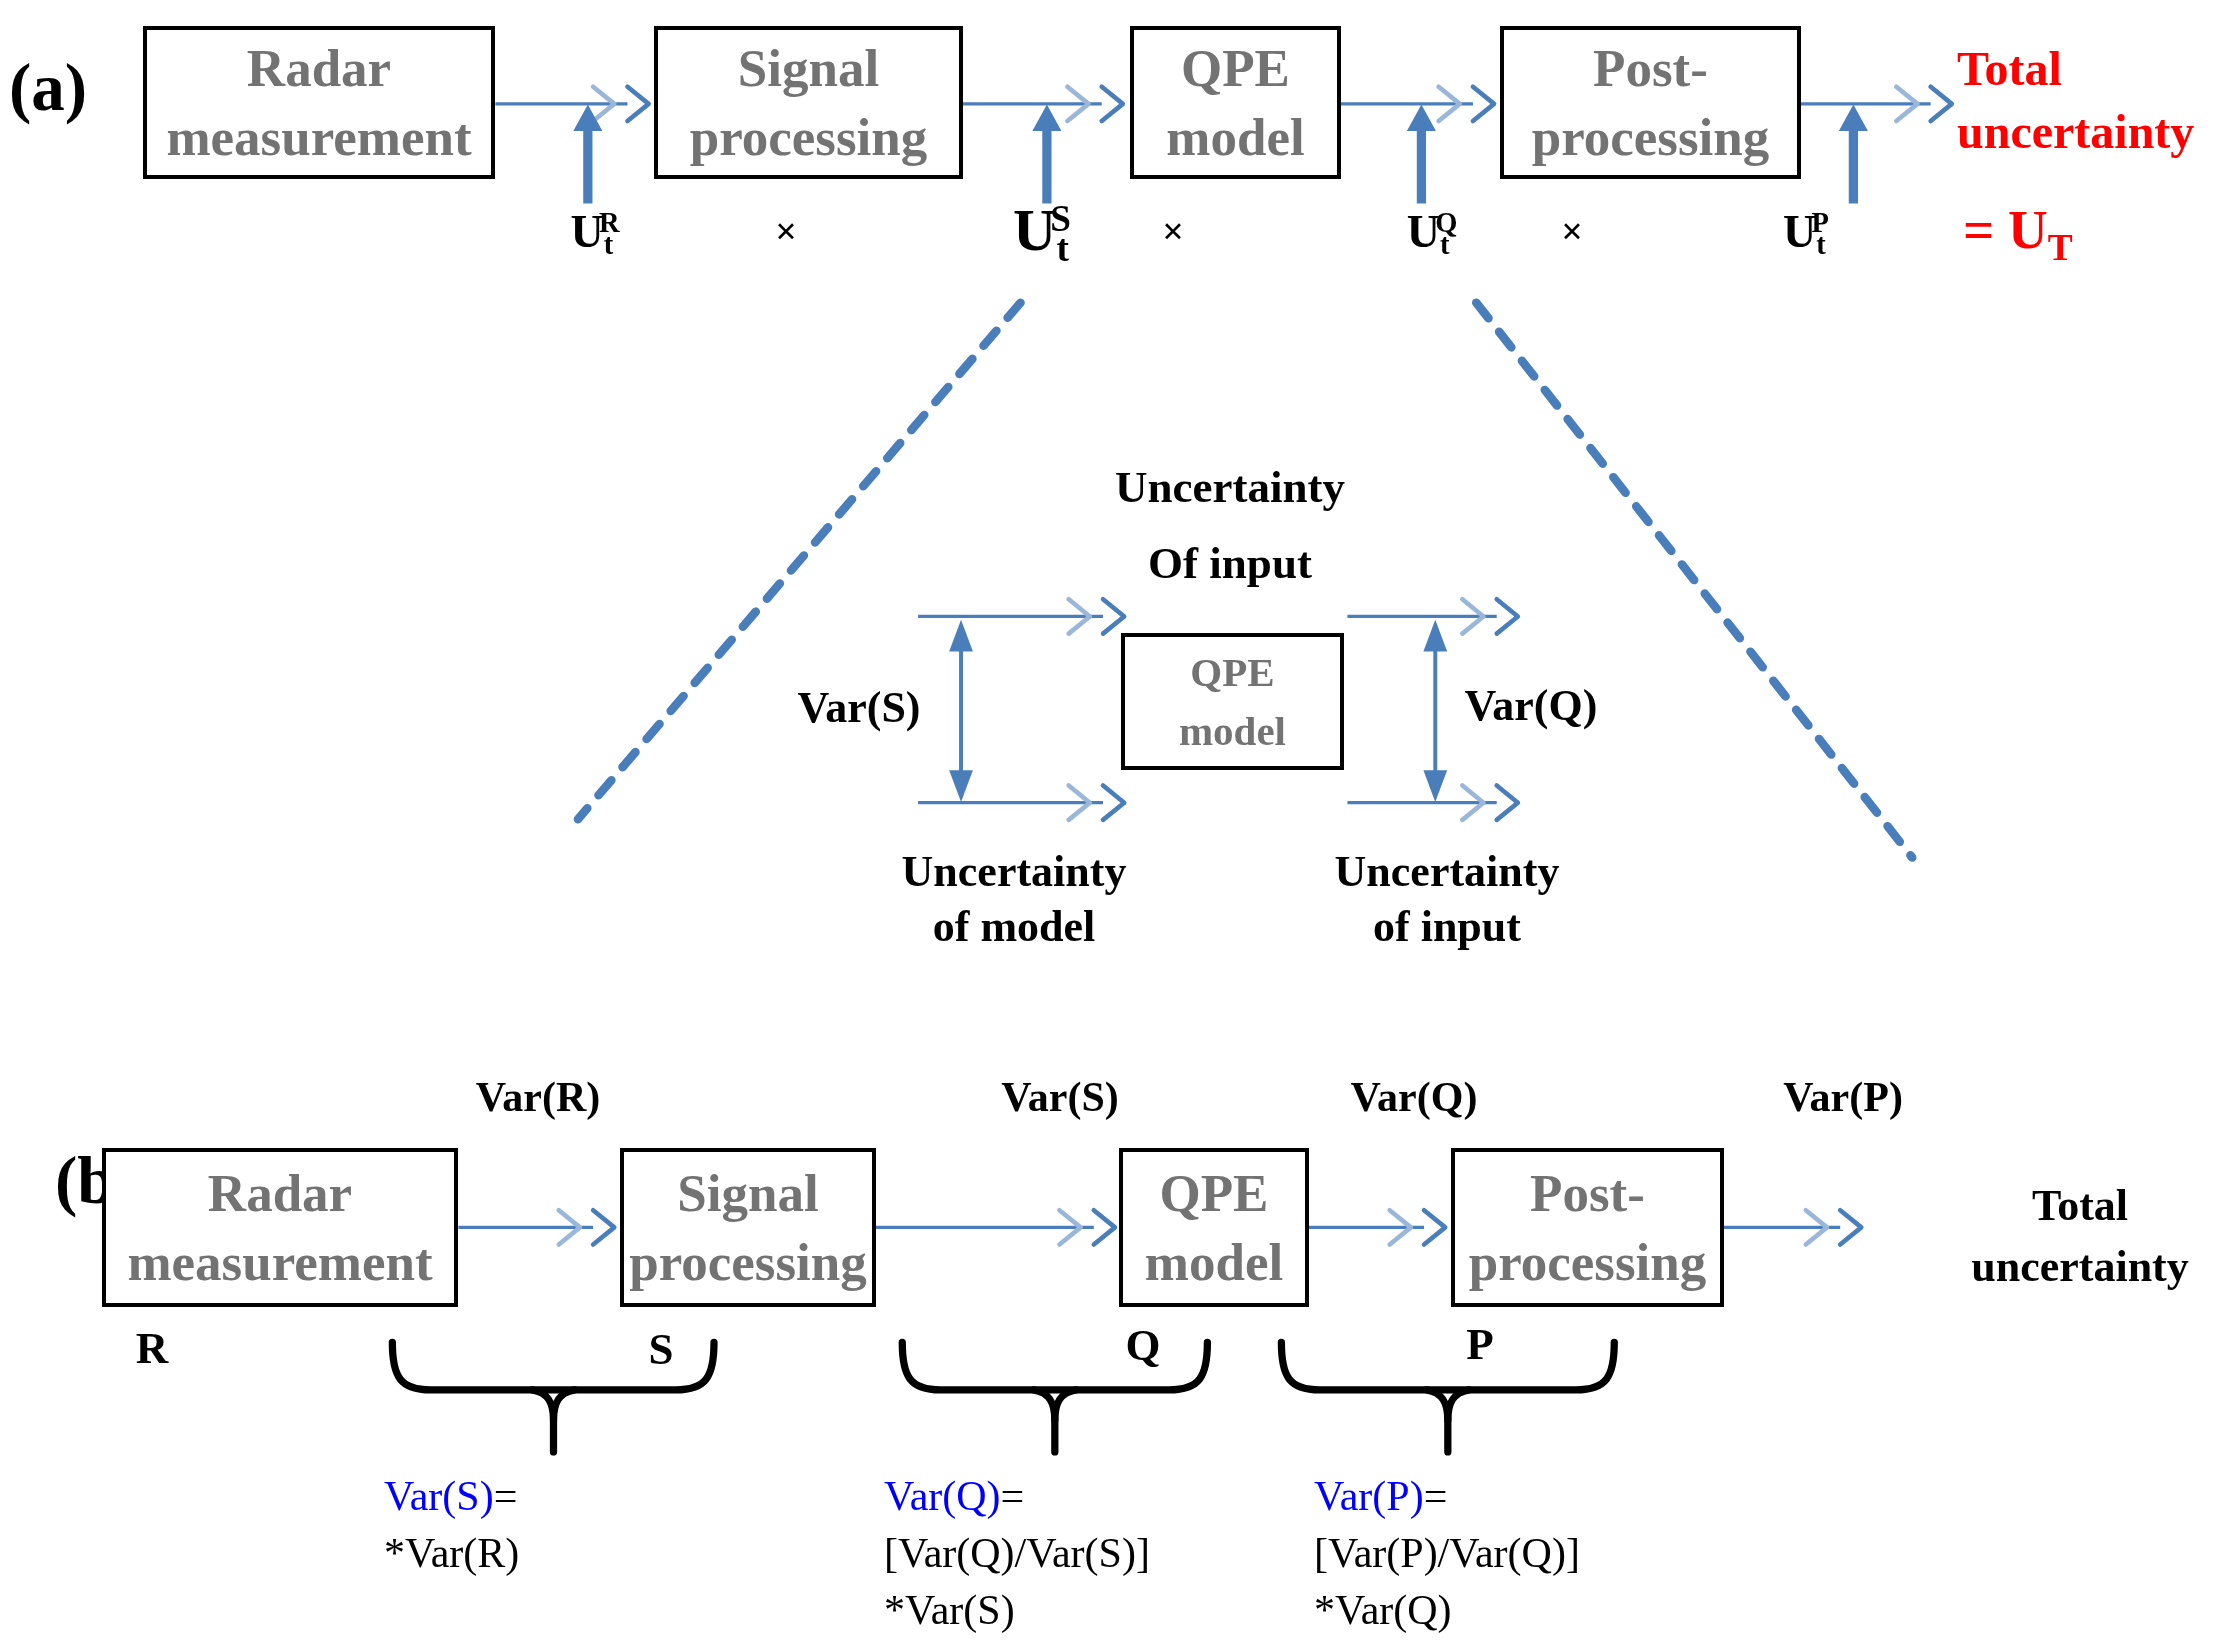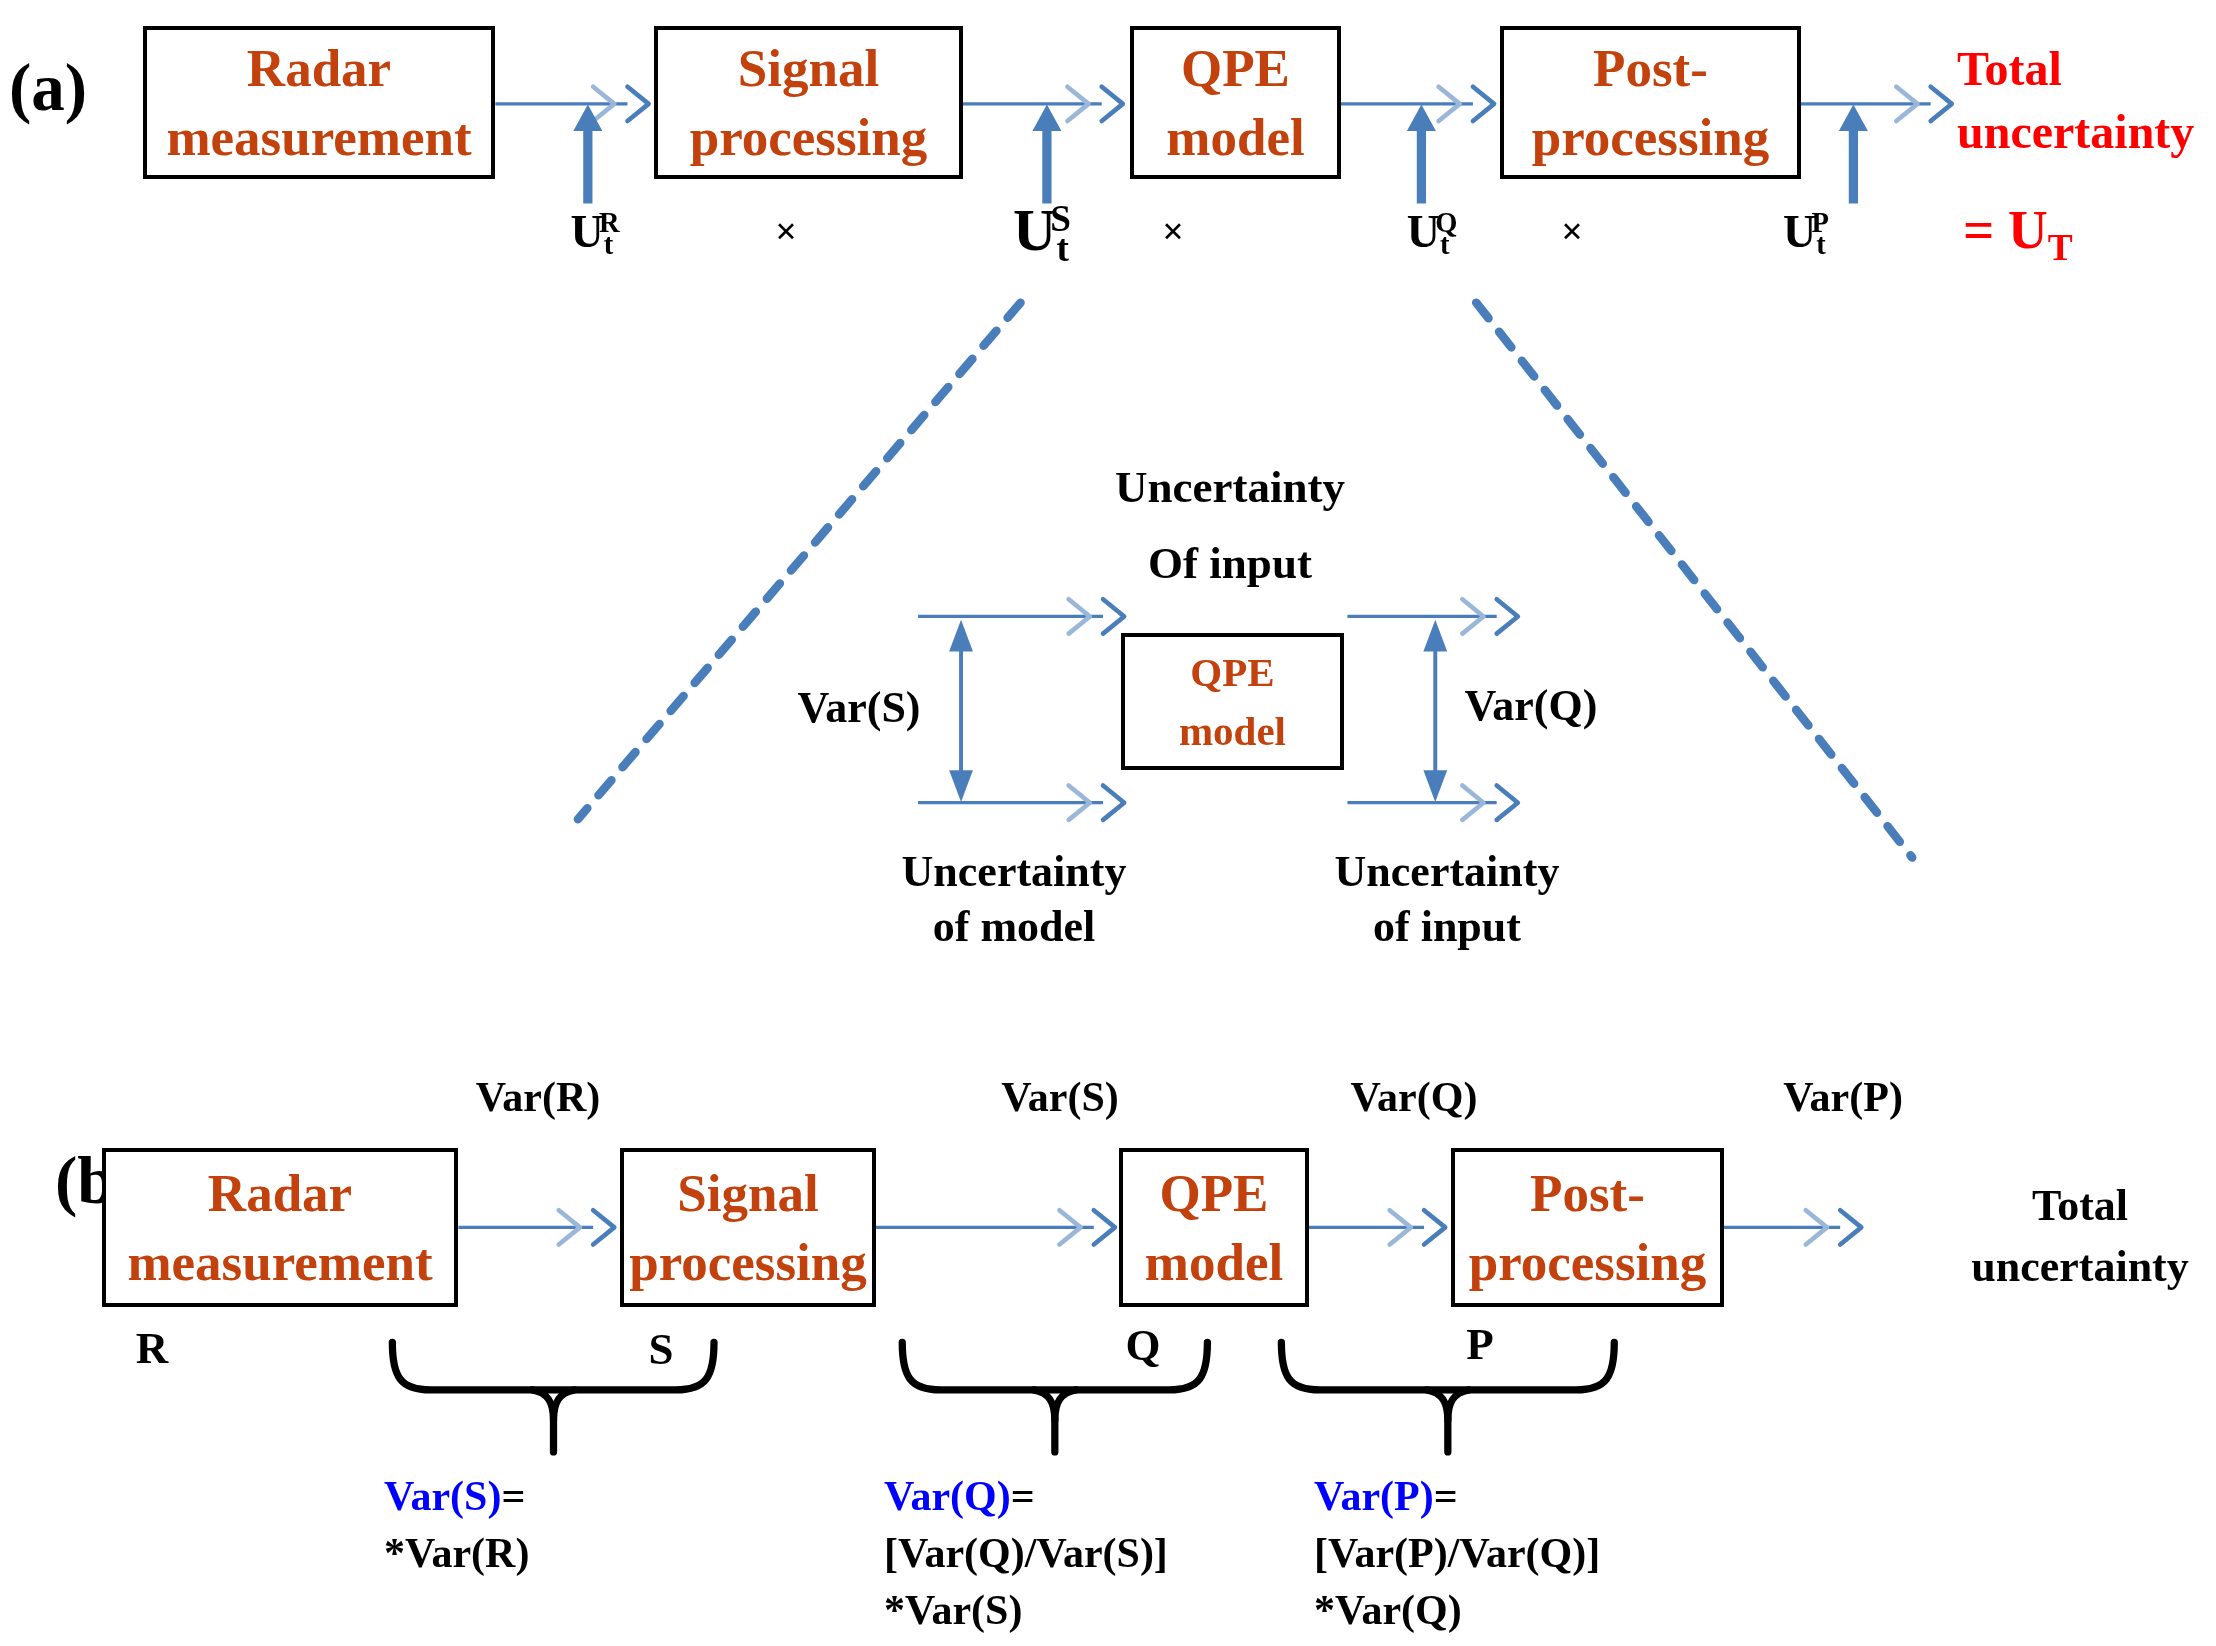--- a/index.html
+++ b/index.html
@@ -1,30 +1,30 @@
 <!DOCTYPE html>
 <html style="--c-arrow_blue: #4a7ebb; --c-arrow_blue_light: #9ab7d9; --c-red: #ff0000; --c-formula_blue: #0000ff; --c-box_border: #000000;font-size:10.6px"><head>
 <meta charset="utf-8">
 <style>
   html,body{margin:0;padding:0;background:#ffffff;}
   .canvas{position:relative;width:2216px;height:1647px;background:#fff;overflow:hidden;
           font-family:"Liberation Serif","DejaVu Serif",serif;}
   .lay{position:absolute;left:0;top:0;width:2216px;height:1647px;pointer-events:none;}
   .box{position:absolute;box-sizing:border-box;border:4.6px solid #000;background:#fff;
        display:flex;flex-direction:column;align-items:center;justify-content:center;
-       text-align:center;font-weight:bold;font-size:53px;line-height:69px;color:#c2410c;z-index:3;}
+       text-align:center;font-weight:bold;font-size:53px;line-height:69px;color:#737373;z-index:3;}
   .box.mid{border-width:4px;font-size:41px;line-height:59px;}
   .t{position:absolute;transform:translate(-50%,-50%);font-weight:bold;white-space:nowrap;color:#000;z-index:3;}
   .lt{position:absolute;font-weight:bold;white-space:nowrap;color:#000;z-index:3;}
   .red{color:var(--c-red);}
   .blue{color:var(--c-formula_blue);}
   .sb{font-size:0.62em;vertical-align:-0.28em;}
   .sp{font-size:0.62em;vertical-align:0.52em;margin-left:-0.5em;}
   .spT{font-size:0.68em;vertical-align:-0.32em;}
-  .formula{position:absolute;font-weight:bold;font-size:42px;line-height:57px;white-space:nowrap;color:#000;z-index:3;}
+  .formula{position:absolute;font-weight:normal;font-size:42px;line-height:57px;white-space:nowrap;color:#000;z-index:3;}
   svg{position:absolute;left:0;top:0;z-index:2;}
   .shaft{stroke:var(--c-arrow_blue);stroke-width:5;fill:none;}
   .chev{stroke:var(--c-arrow_blue);stroke-width:7;fill:none;stroke-linecap:round;stroke-linejoin:round;}
   .chev.light{stroke:var(--c-arrow_blue_light);}
   .thick{fill:var(--c-arrow_blue);stroke:none;}
   .dbl{stroke:var(--c-arrow_blue);stroke-width:6;}
   .tri{fill:var(--c-arrow_blue);stroke:none;}
   .dash{stroke:var(--c-arrow_blue);stroke-width:13;stroke-dasharray:30 26;stroke-linecap:round;}
   .brace{stroke:#000;stroke-width:11;fill:none;stroke-linecap:round;stroke-linejoin:round;}
 </style>

